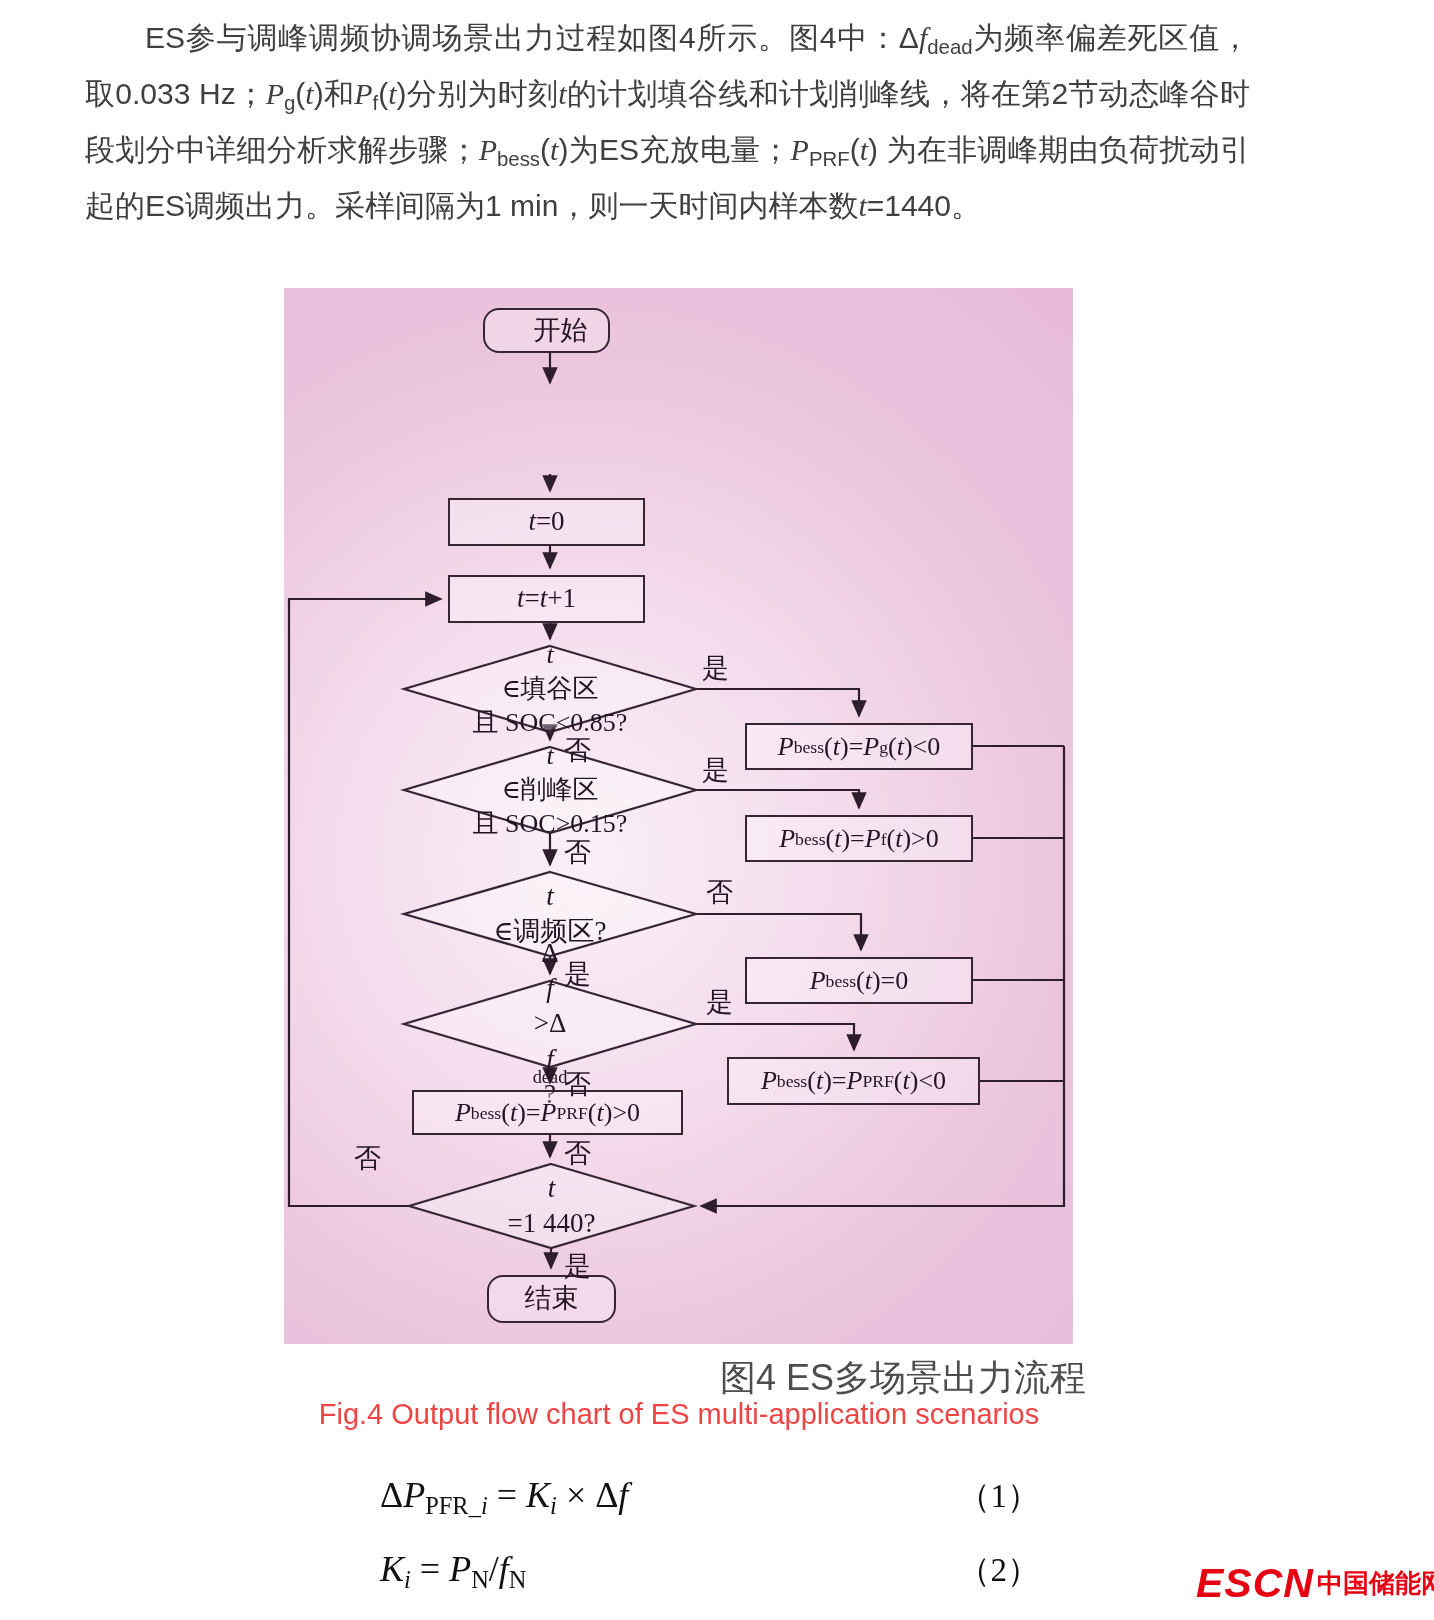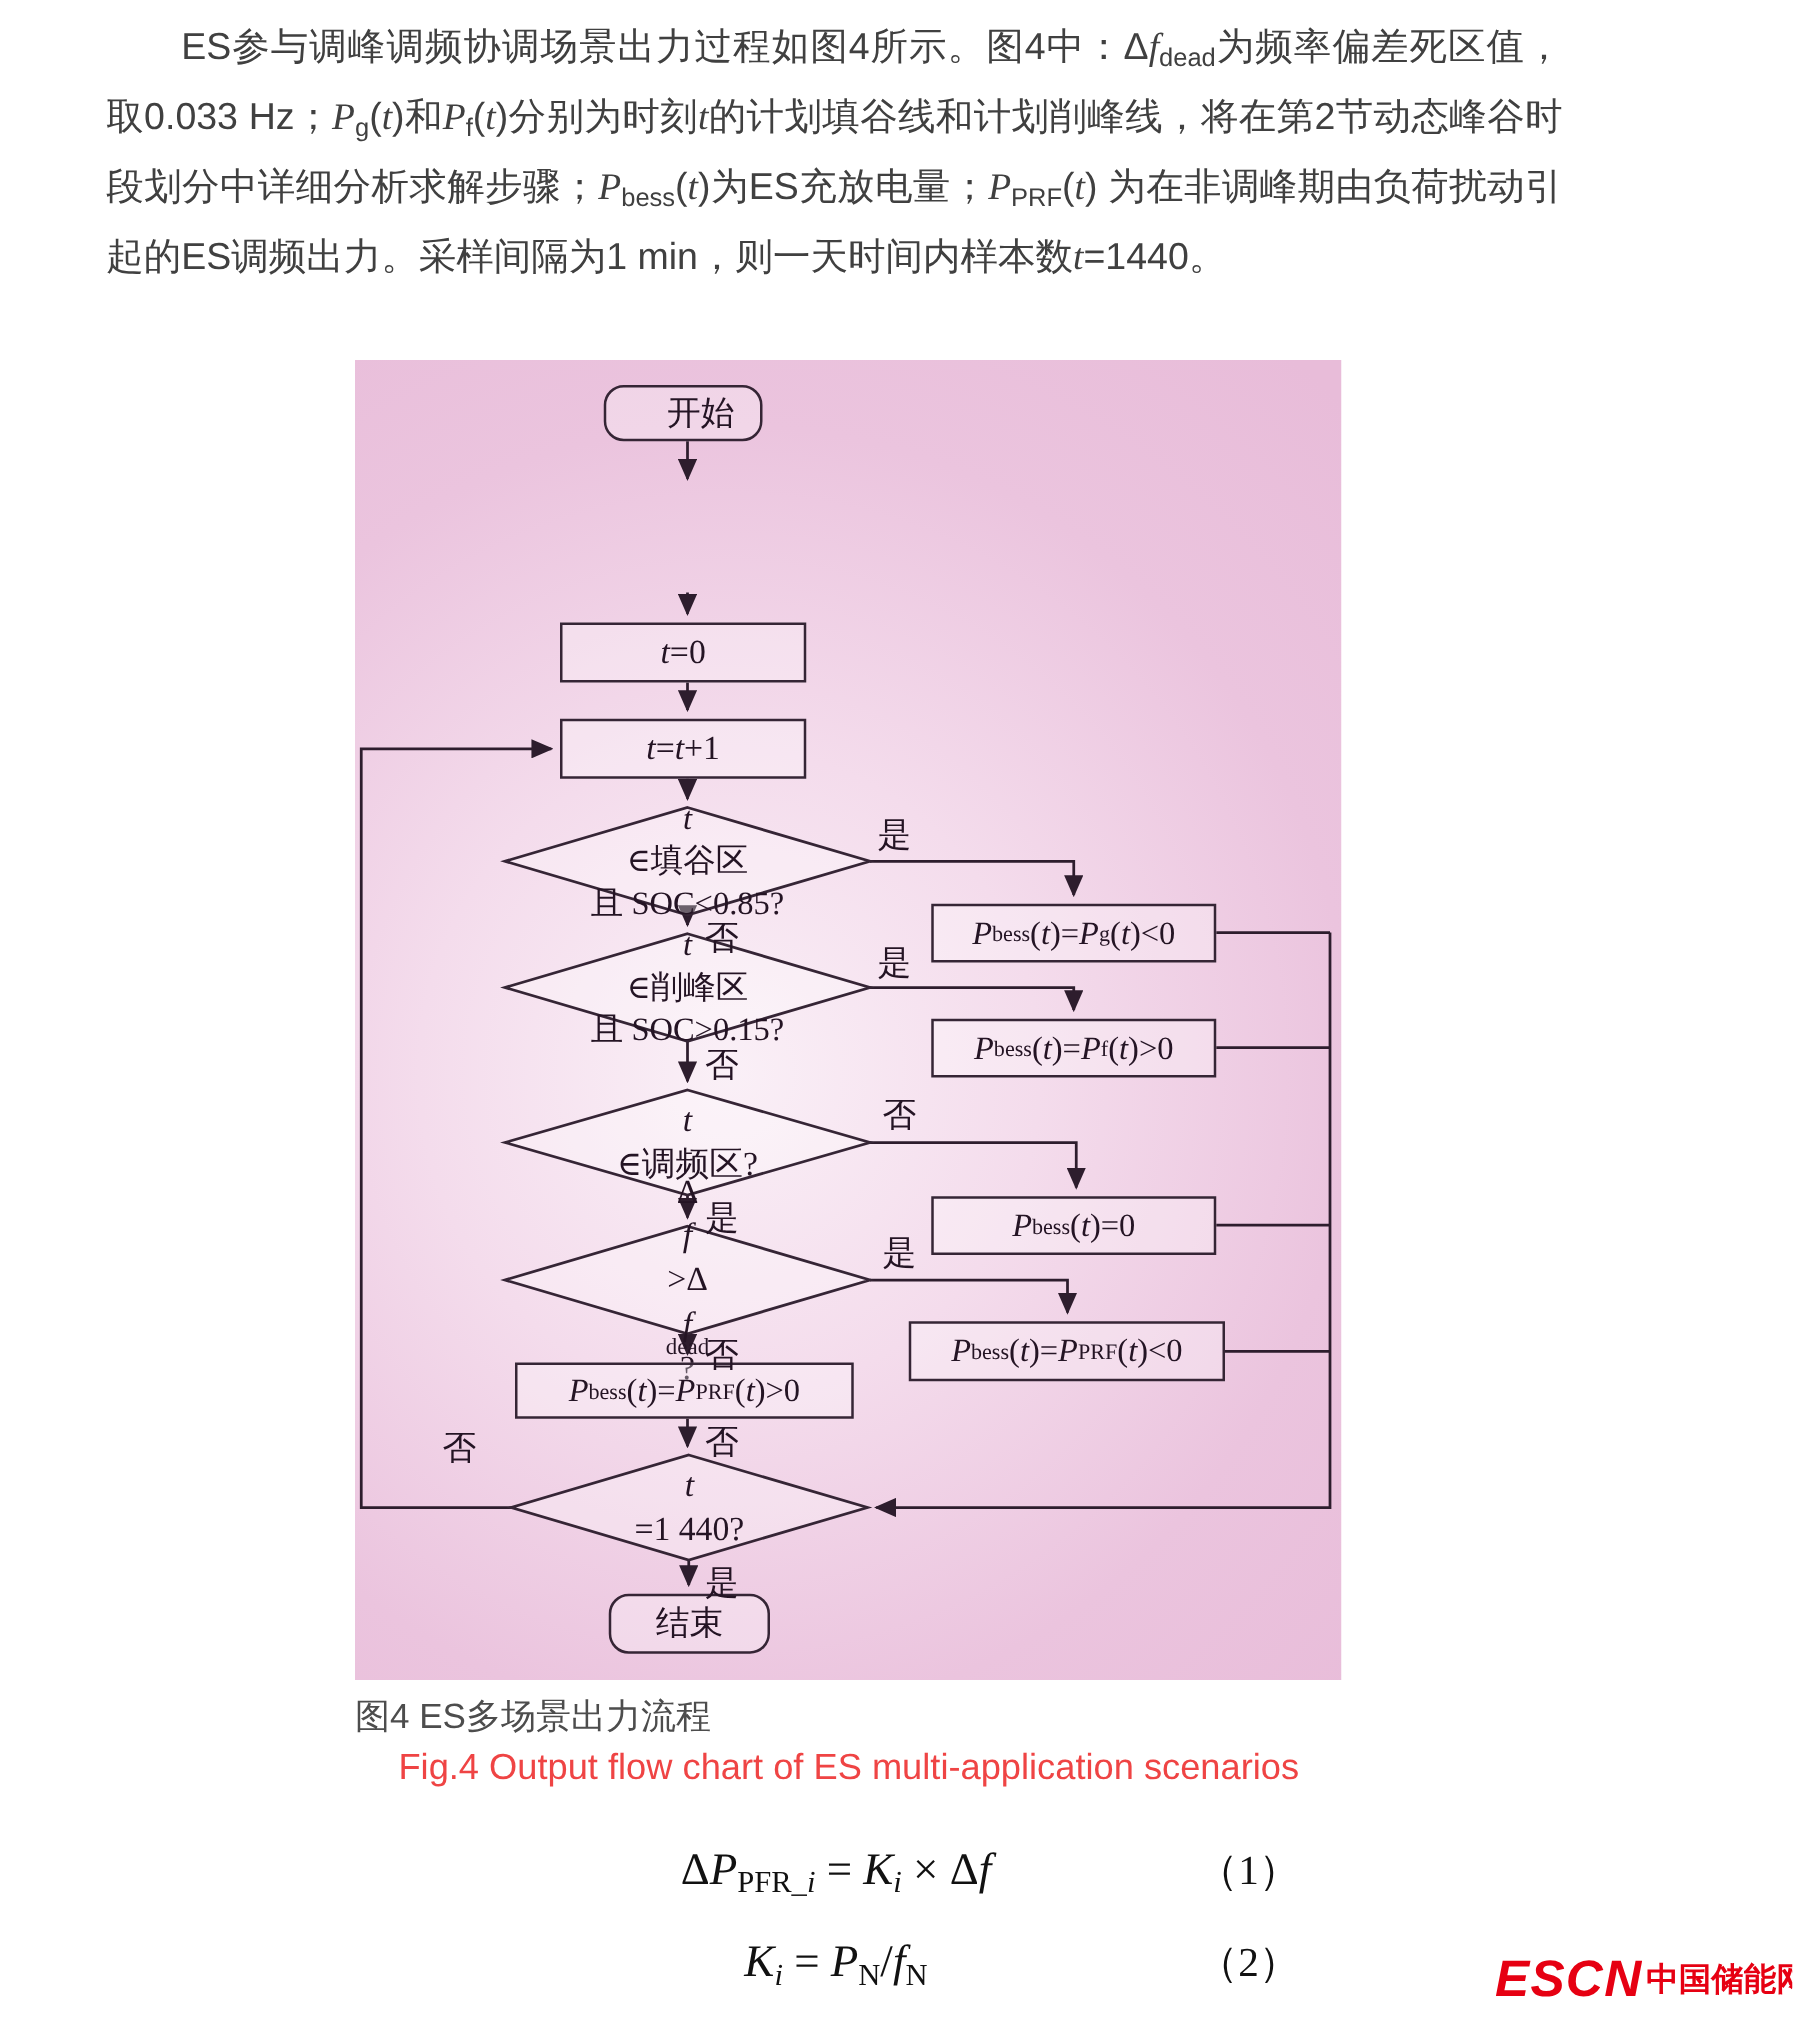--- a/index.html
+++ b/index.html
@@ -16,28 +16,28 @@
   .panel svg{position:absolute;left:0;top:0;}
   .fnode{position:absolute;box-sizing:border-box;border:2px solid #352535;background:rgba(255,255,255,0.30);
          display:flex;align-items:center;justify-content:center;text-align:center;
          font-family:"Liberation Serif","DejaVu Serif",serif;color:#241424;line-height:1.3;}
   .rounded{border-radius:16px;}
   .dtext{position:absolute;display:flex;flex-direction:column;align-items:center;justify-content:center;
          text-align:center;font-family:"Liberation Serif","DejaVu Serif",serif;color:#241424;line-height:1.3;}
   .elabel{position:absolute;font-family:"Liberation Serif","DejaVu Serif",serif;
           font-size:27px;color:#241424;}
   
-  .cap-zh{position:absolute;left:284px;top:1354px;width:790px;text-align:left;
-          font-size:28px;color:#4d4d4d;}
+  .cap-zh{position:absolute;left:296px;top:1354px;width:790px;text-align:right;
+          font-size:36px;color:#4d4d4d;}
   .cap-en{position:absolute;left:184px;top:1398px;width:990px;text-align:center;
           font-size:29px;color:#ef4444;}
   
   .eq-row{position:absolute;left:380px;width:660px;display:flex;align-items:baseline;
           font-family:"Liberation Serif","DejaVu Serif",serif;font-size:36px;color:#111;}
-  .eq-body{flex:1;text-align:center;}
+  .eq-body{flex:1;}
   .eq-num{font-size:33px;}
   
   .logo{position:absolute;left:1196px;top:1560px;display:flex;align-items:center;
         color:#e60012;font-weight:700;white-space:nowrap;}
   .logo-en{font-size:41px;font-style:italic;letter-spacing:1px;
            font-family:"Liberation Sans","DejaVu Sans",sans-serif;}
   .logo-zh{font-size:26px;margin-left:3px;}
 </style>
 </head>
 <body>

